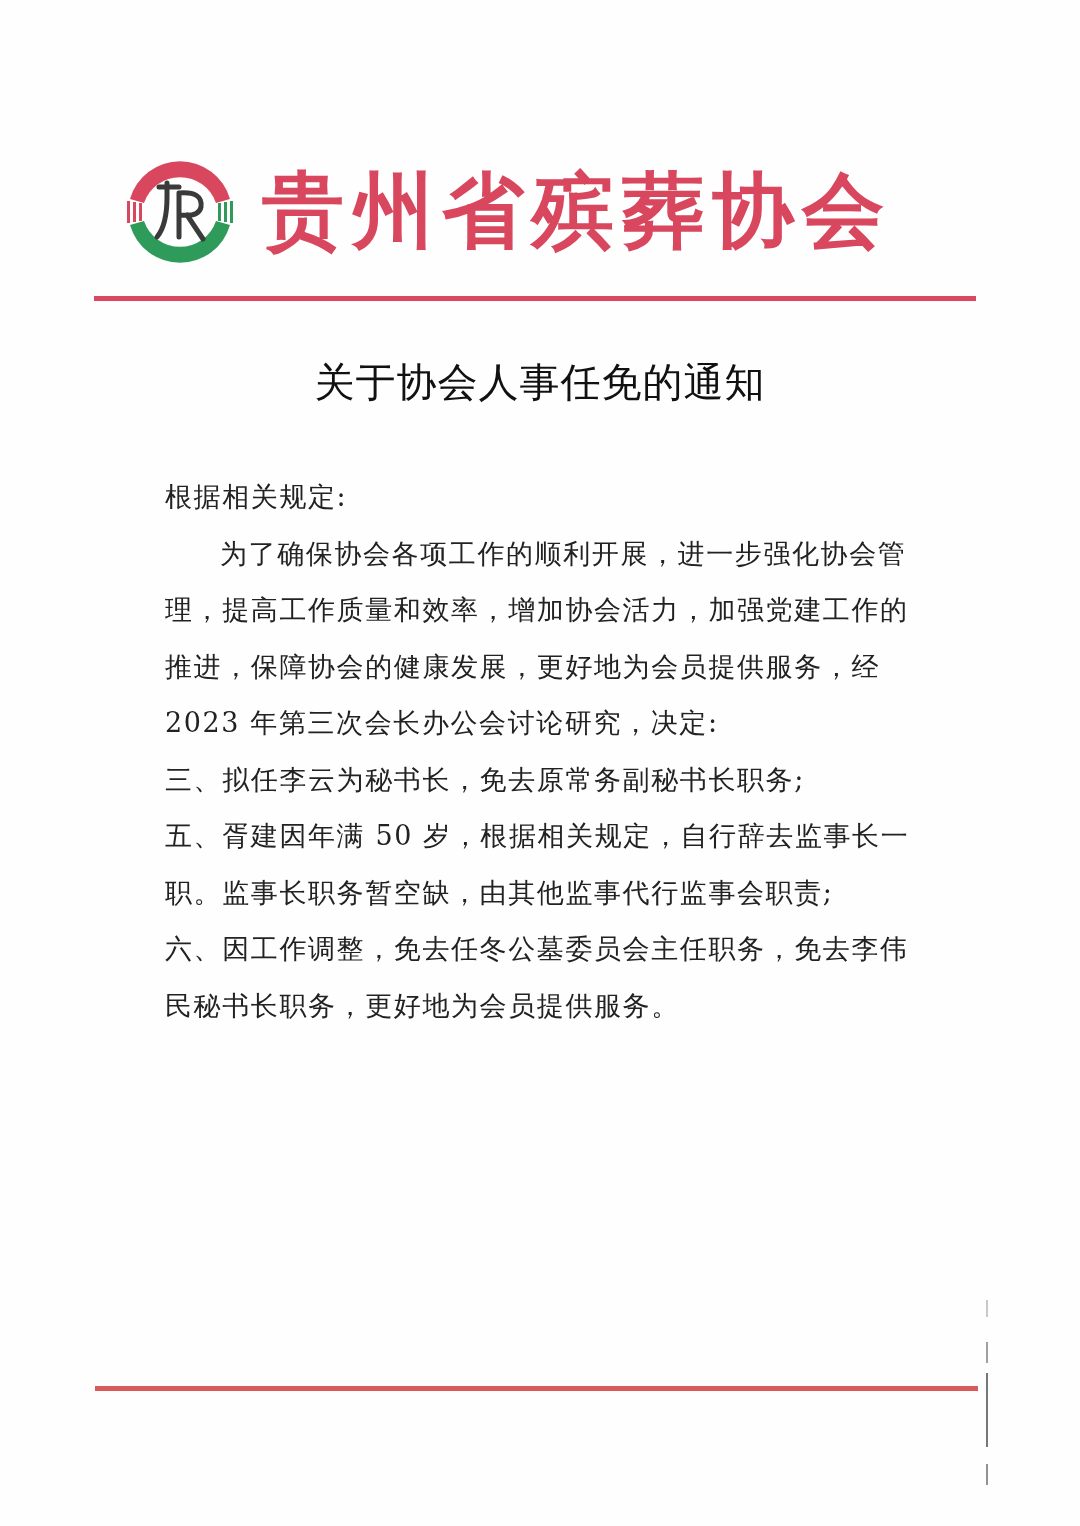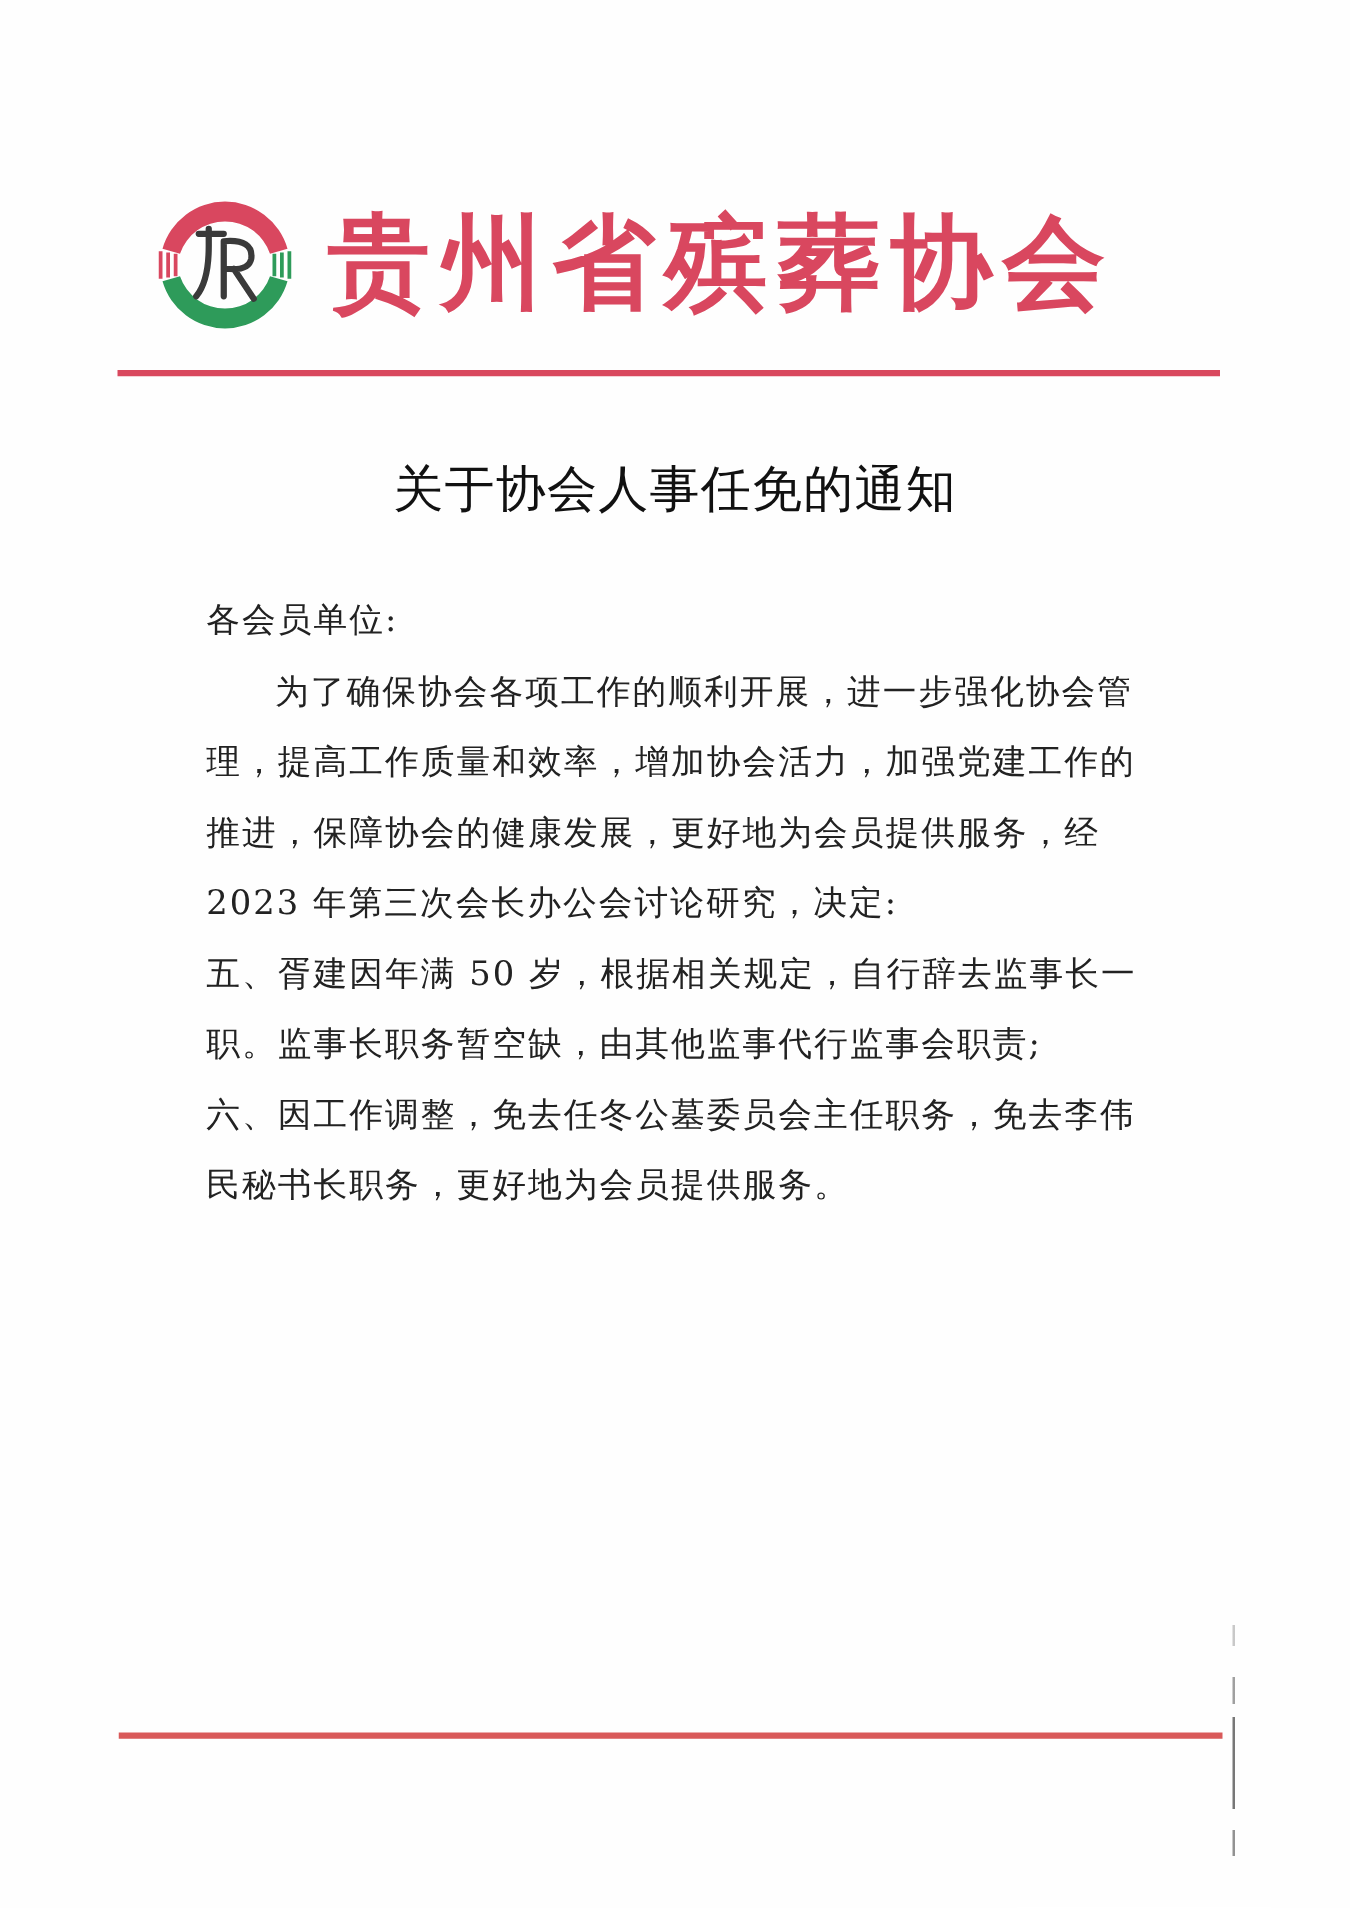--- a/index.html
+++ b/index.html
@@ -8,21 +8,21 @@
   .page { position: absolute; left: 0; top: 0; width: 1080px; height: 1526px; background: #fefefe; }
 
   .logo { position: absolute; left: 121px; top: 153px; width: 118px; height: 118px; }
   .org-name { position: absolute; left: 262px; top: 158px; height: 104px; line-height: 104px;
               font-size: 82px; font-weight: bold; color: #d9475f; letter-spacing: 8px;
               font-family: "DejaVu Serif", "Liberation Serif", serif; white-space: nowrap; }
   .rule { position: absolute; height: 5px; background: #d9485e; }
   .rule.top { left: 94px; top: 296px; width: 882px; }
   .rule.bottom { left: 95px; top: 1386px; width: 883px; background: #d95a5a; }
 
-  .doc-title { position: absolute; left: 0; width: 1080px; top: 366px; text-align: center;
+  .doc-title { position: absolute; left: 0; width: 1080px; top: 356px; text-align: center;
                font-size: 40px; line-height: 52px; color: #111; letter-spacing: 1px;
                font-family: "DejaVu Sans", "Liberation Sans", sans-serif; }
 
   .body-text { position: absolute; left: 165px; top: 469px; width: 760px;
                font-size: 27px; line-height: 56.5px; color: #222; letter-spacing: 1.6px; }
   .body-text p { margin: 0; }
   .indent { text-indent: 55px; }
 
   .scan-line { position: absolute; left: 986px; top: 1300px; width: 2px; height: 210px;
                background: linear-gradient(#bbb 0 8%, transparent 8% 20%, #888 20% 30%, transparent 30% 35%, #555 35% 70%, transparent 70% 78%, #777 78% 88%, transparent 88%); opacity: 0.8; }
@@ -50,22 +50,23 @@
     <path d="M58 40 L58 84 M58 40 Q82 38 80 54 Q78 64 60 62 M66 62 L82 86" stroke="#3a3a3a" stroke-width="5" fill="none" stroke-linecap="round"></path>
   </svg>
 
   <div class="org-name">贵州省殡葬协会</div>
 
   <div class="rule top"></div>
 
   <h1 class="doc-title" style="margin:0;font-weight:normal;">关于协会人事任免的通知</h1>
 
   <div class="body-text">
-    <p>各会员单位:</p>
+    <p>根据相关规定:</p>
     <p class="indent">为了确保协会各项工作的顺利开展，进一步强化协会管理，提高工作质量和效率，增加协会活力，加强党建工作的推进，保障协会的健康发展，更好地为会员提供服务，经 2023 年第三次会长办公会讨论研究，决定:</p>
+    <p>三、拟任李云为秘书长，免去原常务副秘书长职务;</p>
     <p>五、胥建因年满 50 岁，根据相关规定，自行辞去监事长一职。监事长职务暂空缺，由其他监事代行监事会职责;</p>
     <p>六、因工作调整，免去任冬公墓委员会主任职务，免去李伟民秘书长职务，更好地为会员提供服务。</p>
   </div>
 
   <div class="rule bottom"></div>
 
   <div class="scan-line"></div>
 </div>
 
 </body></html>

